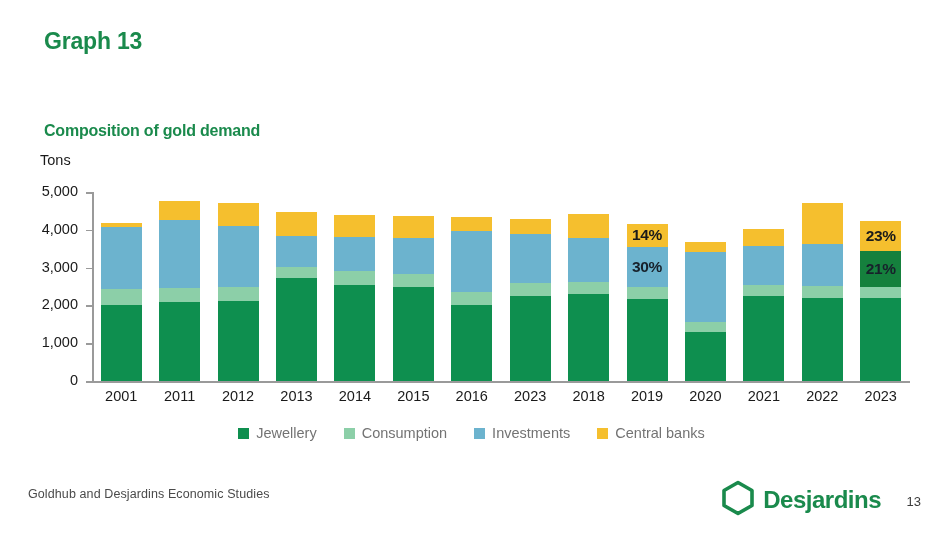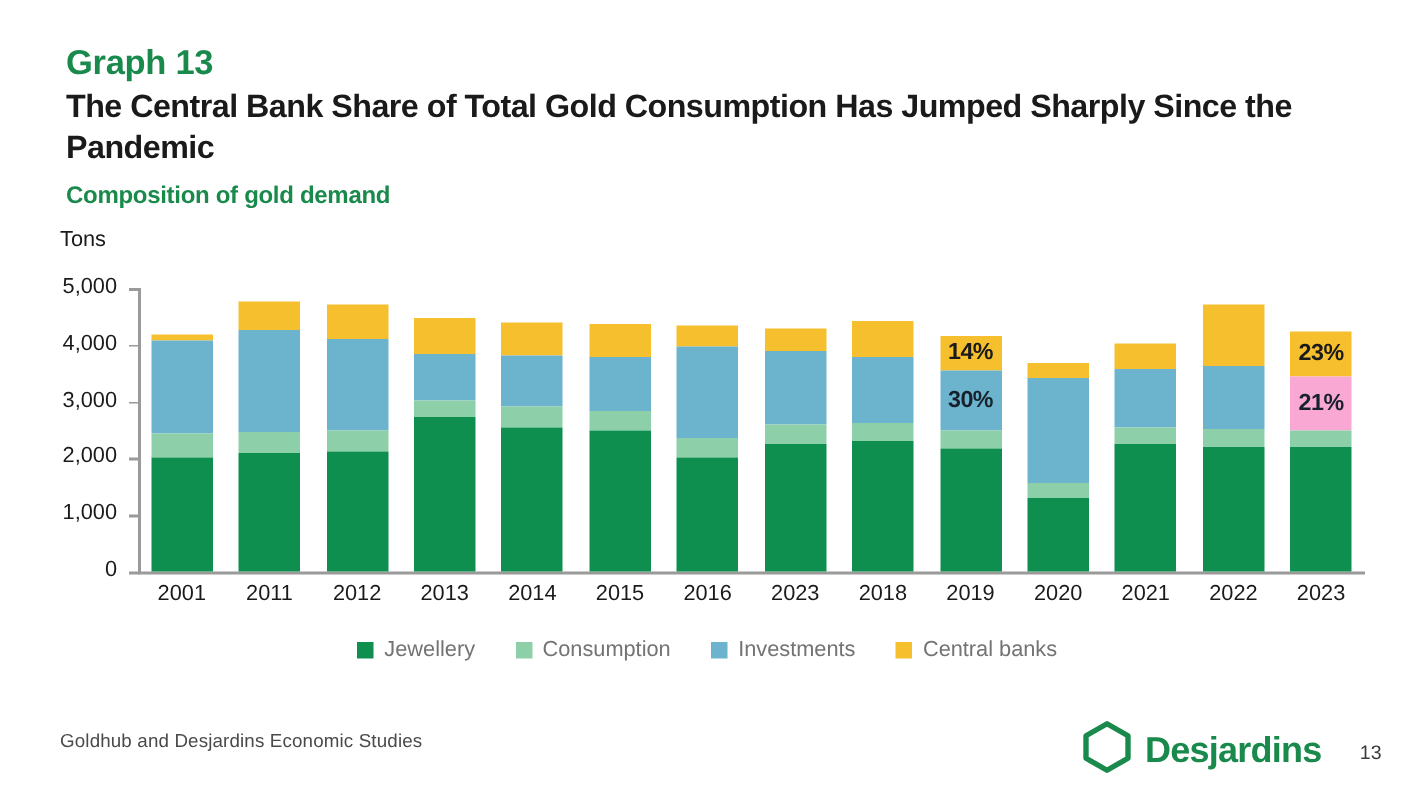--- a/index.html
+++ b/index.html
@@ -74,38 +74,37 @@
   .legend{
     position:absolute;left:0;right:0;top:425px;
     display:flex;justify-content:center;align-items:center;gap:27px;
   }
   .legend-item{display:flex;align-items:center;gap:7px;}
   .swatch{width:11px;height:11px;display:inline-block;}
   .legend-text{font-size:14.5px;color:#737373;}
 
   
   .source{
-    position:absolute;left:40px;top:487px;
+    position:absolute;left:28px;top:487px;
     font-size:12.5px;color:#4a4a4a;letter-spacing:0.1px;text-align:right;
   }
   .brand{
     position:absolute;right:62px;top:480px;display:flex;align-items:center;gap:8px;
   }
   .brand-name{font-size:24px;font-weight:bold;color:#1A8A4C;letter-spacing:-0.5px;}
   .page-num{
     position:absolute;right:22px;top:494px;font-size:13px;color:#3c3c3c;
   }
 </style>
 </head>
 <body>
 
 <div class="slide">
 
   <div class="graph-label">Graph 13</div>
-  <div class="title">The Central Bank Share of Total Gold Consumption Has Jumped Sharply Since the Pandemic</div>
   <div class="subtitle">Composition of gold demand</div>
   <div class="units">Tons</div>
 
   <div class="ylabels">
       <div class="ylabel" style="top: 189px;">0</div>
       <div class="ylabel" style="top: 151.2px;">1,000</div>
       <div class="ylabel" style="top: 113.4px;">2,000</div>
       <div class="ylabel" style="top: 75.6px;">3,000</div>
       <div class="ylabel" style="top: 37.8px;">4,000</div>
       <div class="ylabel" style="top: 0px;">5,000</div>
@@ -220,21 +219,21 @@
           <div class="seg" style="height: 42.336px; background: rgb(108, 179, 206);"></div>
           <div class="seg" style="height: 11.718px; background: rgb(140, 207, 168);"></div>
           <div class="seg" style="height: 83.16px; background: rgb(14, 143, 79);"></div>
         </div>
       </div>
       <div class="barcol">
         <div class="bar">
           <div class="seg cb" style="height: 30px; background: rgb(245, 191, 46);">
             <span class="seg-label">23%</span>
           </div>
-          <div class="seg" style="height: 35.721px; background: #f9a8d4;">
+          <div class="seg" style="height: 35.721px; background: #15803d;">
             <span class="seg-label">21%</span>
           </div>
           <div class="seg" style="height: 11.34px; background: rgb(140, 207, 168);"></div>
           <div class="seg" style="height: 82.782px; background: rgb(14, 143, 79);"></div>
         </div>
       </div>
     </div>
   <div class="xlabels">
       <div class="xlabel">2001</div>
       <div class="xlabel">2011</div>

